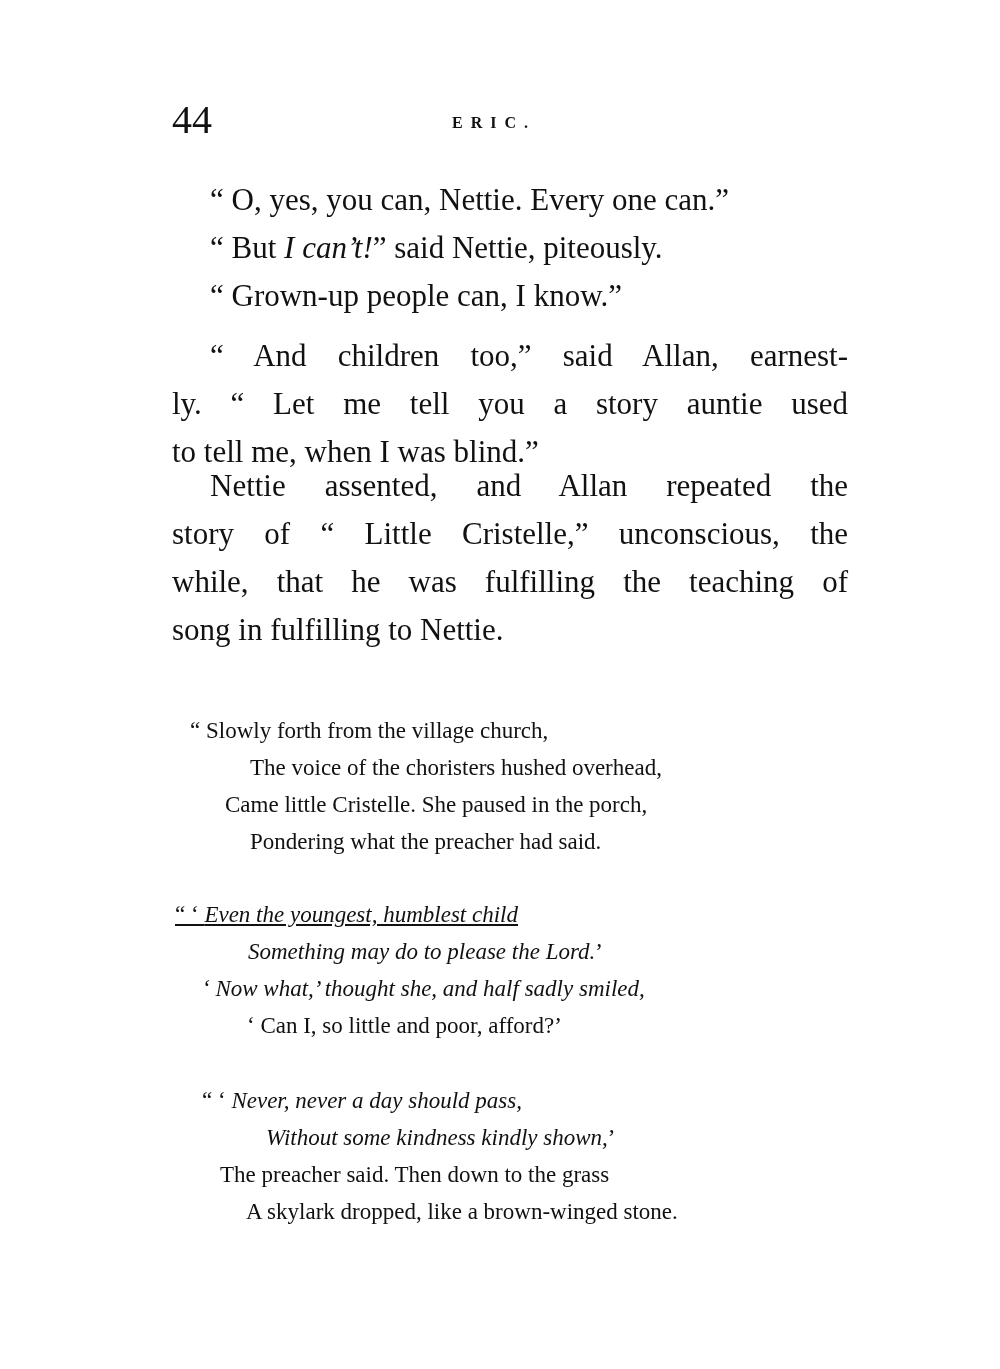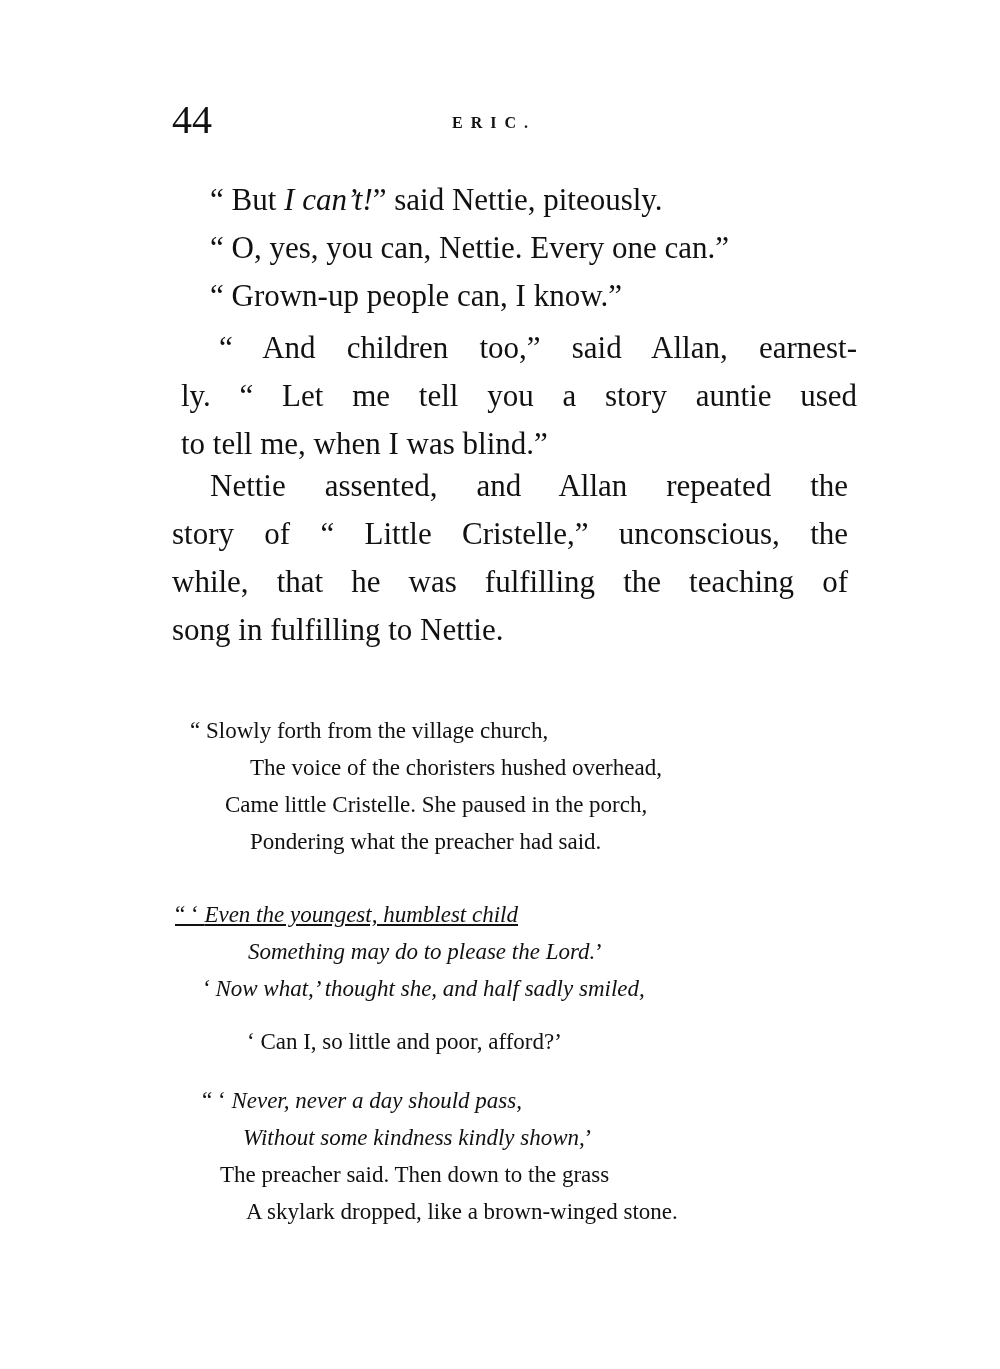--- a/index.html
+++ b/index.html
@@ -64,28 +64,28 @@
     }
     .italic { font-style: italic; }
   </style>
 </head>
 <body>
 
 <div class="page-number">44</div>
 <div class="running-head">ERIC.</div>
 
 <div class="prose" style="top:176px;">
+  <span class="line" style="padding-left:38px;">“ O, yes, you can, Nettie.  Every one can.”</span>
   <span class="line" style="padding-left:38px;">
     <span>“ But </span><span class="italic">I can’t!</span><span>” said Nettie, piteously.</span>
   </span>
-  <span class="line" style="padding-left:38px;">“ O, yes, you can, Nettie.  Every one can.”</span>
   <span class="line" style="padding-left:38px;">“ Grown-up people can, I know.”</span>
 </div>
 
-<div class="prose" style="top:324px;margin-left:9px;">
+<div class="prose" style="top:332px;">
   <span class="justify indent">“ And children too,” said Allan, earnest-</span>
   <span class="justify">ly.  “ Let me tell you a story auntie used</span>
   <span class="line">to tell me, when I was blind.”</span>
 </div>
 
 <div class="prose" style="top:462px;">
   <span class="justify indent">Nettie assented, and Allan repeated the</span>
   <span class="justify">story of “ Little Cristelle,” unconscious, the</span>
   <span class="justify">while, that he was fulfilling the teaching of</span>
   <span class="line">song in fulfilling to Nettie.</span>
@@ -95,21 +95,21 @@
   <span class="vline" style="left:190px; top:0px;"><span>“ </span><span>Slowly forth from the village church,</span></span>
   <span class="vline" style="left:250px; top:37px;"><span>The voice of the choristers hushed overhead,</span></span>
   <span class="vline" style="left:225px; top:74px;"><span>Came little Cristelle.  She paused in the porch,</span></span>
   <span class="vline" style="left:250px; top:111px;"><span>Pondering what the preacher had said.</span></span>
 </div>
 
 <div class="verse" style="top:896px;">
   <span class="vline" style="left:175px; top:0px;text-decoration:underline;"><span>“ ‘ </span><span class="italic">Even the youngest, humblest child</span></span>
   <span class="vline" style="left:248px; top:37px;"><span class="italic">Something may do to please the Lord.</span><span>’</span></span>
   <span class="vline" style="left:202px; top:74px;font-style:italic;"><span>‘ Now what,’ thought she, and half sadly smiled,</span></span>
-  <span class="vline" style="left:247px; top:111px;margin-top:16px;"><span>‘ Can I, so little and poor, afford?’</span></span>
+  <span class="vline" style="left:247px; top:111px;"><span>‘ Can I, so little and poor, afford?’</span></span>
 </div>
 
 <div class="verse" style="top:1082px;">
   <span class="vline" style="left:178px; top:0px;margin-left:24px;"><span>“ ‘ </span><span class="italic">Never, never a day should pass,</span></span>
-  <span class="vline" style="left:243px; top:37px;text-align:center;"><span class="italic">Without some kindness kindly shown,</span><span>’</span></span>
+  <span class="vline" style="left:266px; top:37px;text-align:center;"><span class="italic">Without some kindness kindly shown,</span><span>’</span></span>
   <span class="vline" style="left:220px; top:74px;"><span>The preacher said.  Then down to the grass</span></span>
   <span class="vline" style="left:246px; top:111px;"><span>A skylark dropped, like a brown-winged stone.</span></span>
 </div>
 
 </body></html>

